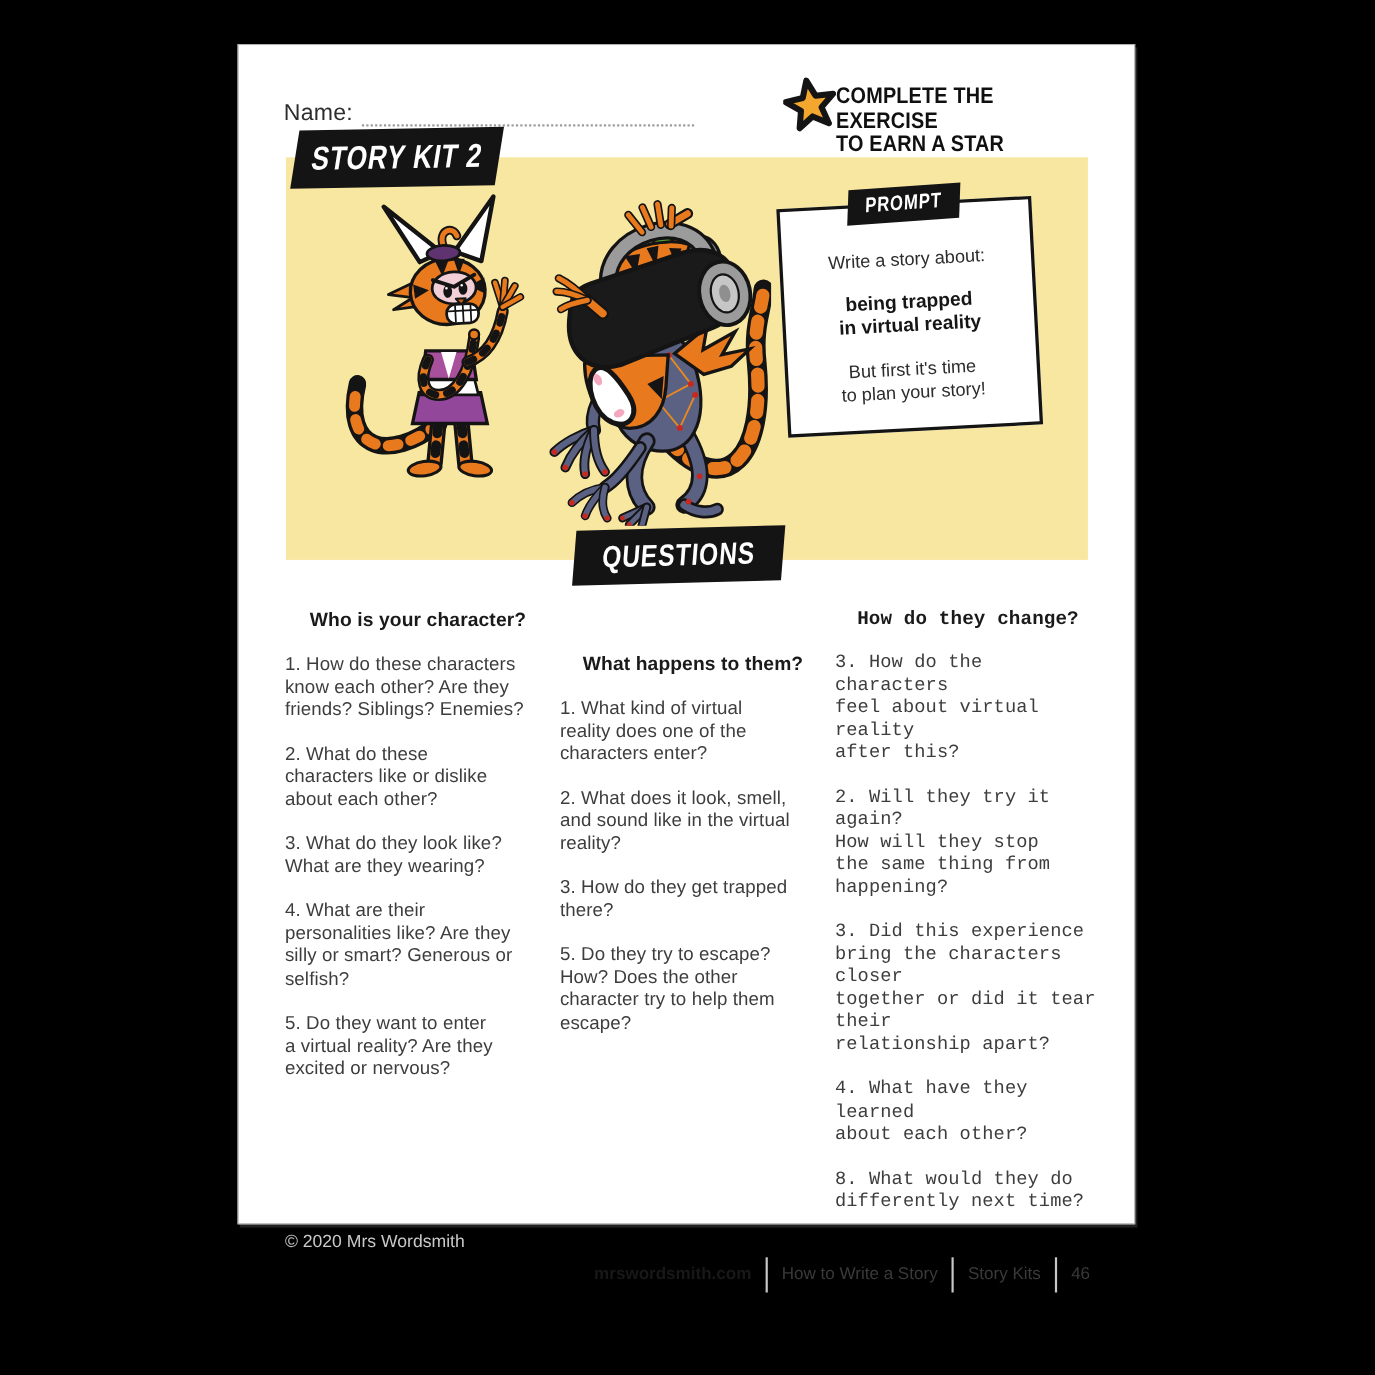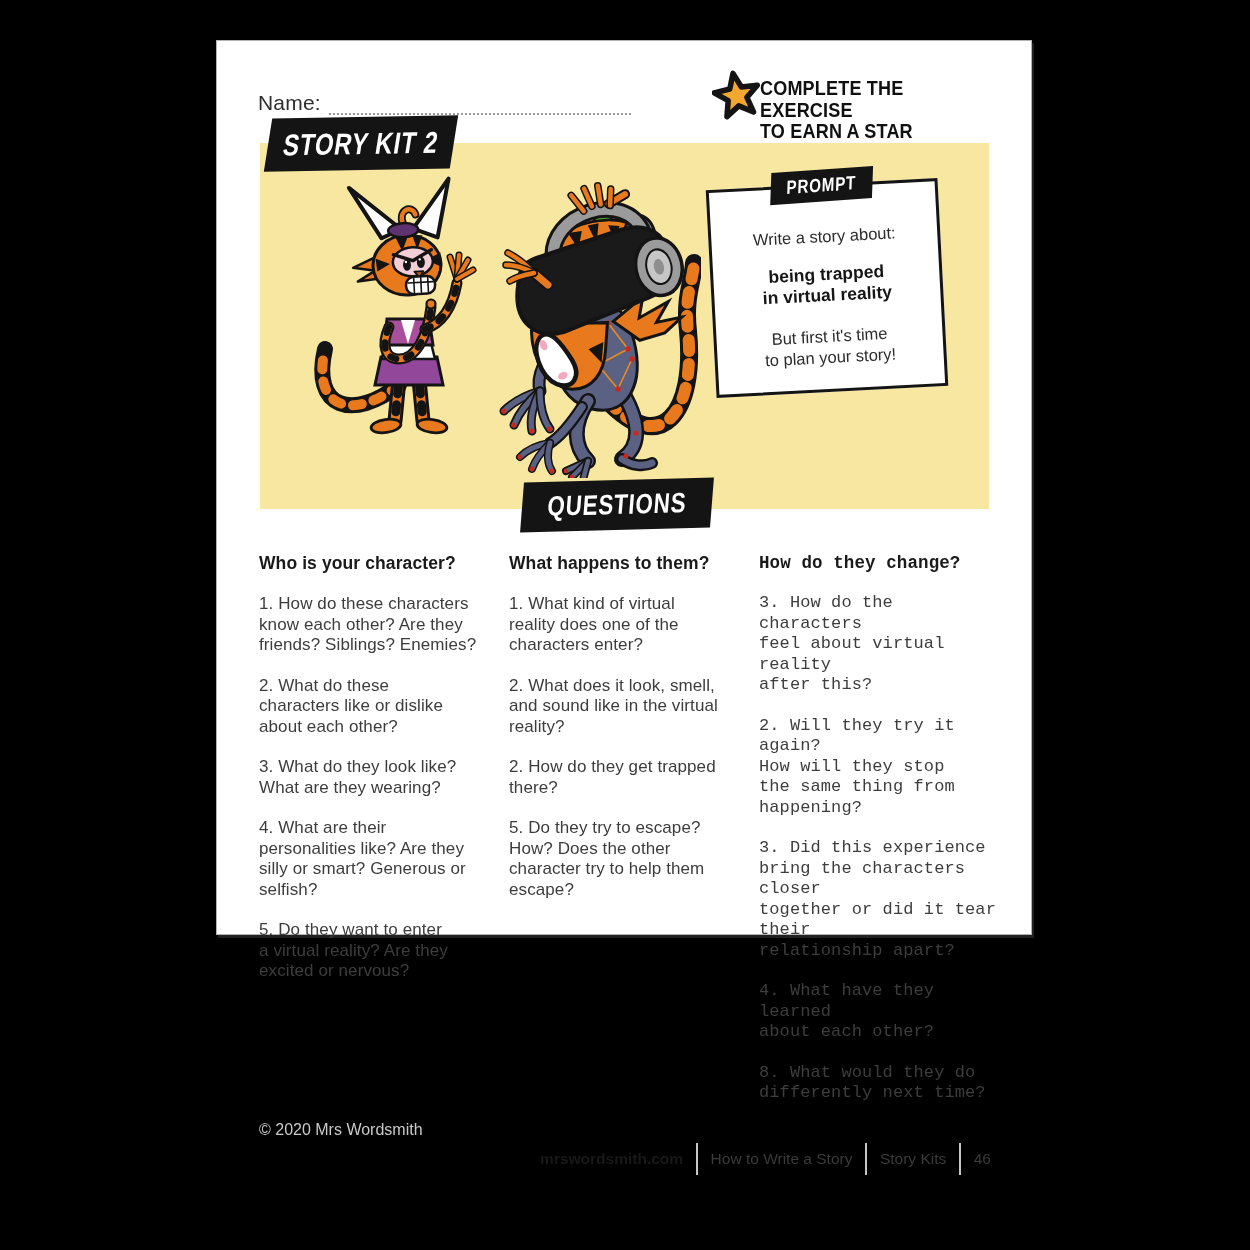--- a/index.html
+++ b/index.html
@@ -6,21 +6,21 @@
     --stage-bg:#000000; --page-bg:#ffffff; --panel-yellow:#F8E7A0;
     --banner-black:#141414; --star-orange:#F3A72E; --text-dark:#3D3D3D;
     --text-black:#1A1A1A; --footer-gray:#C9C9C9; --tiger-orange:#E8791D;
     --suit-slate:#5A6183; --headphone-gray:#9B9B9B; --purple:#93479B;
     --red-dot:#C9281F; --green-ear:#57A02E;
   }
   *{margin:0;padding:0;box-sizing:border-box;}
   html,body{width:1250px;height:1250px;}
   body{background:var(--stage-bg);font-family:"Liberation Sans",sans-serif;position:relative;overflow:hidden;}
   .stage{position:absolute;inset:0;background:var(--stage-bg);}
-  .page{position:absolute;left:216px;top:40px;width:816px;height:895px;background:var(--page-bg);
+  .page{position:absolute;left:216px;top:40px;width:816px;height:1073px;background:var(--page-bg);
         border:1px solid #b3b3b3;box-shadow:2px 3px 0 rgba(60,60,60,.55);}
   
   .name-row{position:absolute;left:41px;top:50px;display:flex;align-items:flex-end;}
   .name-label{font-size:21px;color:#2e2e2e;letter-spacing:.2px;}
   .name-line{width:302px;height:22px;margin-left:8px;border-bottom:2px dotted #9a9a9a;}
   
   .star-wrap{position:absolute;left:495px;top:28px;width:50px;height:54px;}
   .earn{position:absolute;left:543px;top:36px;font-weight:900;color:#101010;
         font-size:20.5px;line-height:21.5px;letter-spacing:.2px;transform:scaleX(.88);transform-origin:left top;white-space:pre-line;}
   
@@ -34,22 +34,22 @@
   
   .prompt-card{position:absolute;left:494px;top:143px;width:232px;height:208px;background:#fff;
                border:3px solid var(--banner-black);transform:rotate(-3deg);z-index:2;text-align:center;}
   .prompt-banner{position:absolute;left:50%;top:0;transform:translate(-50%,-55%) rotate(-1deg) skewX(-6deg);
                  width:102px;height:32px;font-size:19px;}
   .prompt-intro{margin-top:40px;font-size:16.5px;color:#2c2c2c;}
   .prompt-topic{margin-top:18px;font-size:17.5px;line-height:21px;font-weight:bold;color:#161616;white-space:pre-line;}
   .prompt-outro{margin-top:20px;font-size:16.5px;line-height:21px;color:#2c2c2c;white-space:pre-line;}
   
   .col{position:absolute;top:512px;width:242px;}
-  .col-1{left:42px;} .col-2{left:292px;} .col-3{left:542px;font-family:Liberation Mono, monospace;}
-  .q-header{font-size:17.5px;font-weight:bold;color:var(--text-black);margin-bottom:20px;letter-spacing:.1px;}
+  .col-1{left:42px;} .col-2{left:292px;margin-top:40px;} .col-3{left:542px;font-family:Liberation Mono, monospace;}
+  .q-header{font-size:17.5px;font-weight:bold;color:var(--text-black);margin-bottom:20px;letter-spacing:.1px;text-align:center;}
   .q-item{font-size:17px;line-height:20.5px;color:var(--text-dark);margin-bottom:20px;white-space:pre-line;letter-spacing:.1px;}
   
   .footer-copy{position:absolute;left:42px;top:1080px;font-size:16px;color:var(--footer-gray);}
   .footer-right{position:absolute;right:40px;top:1098px;display:flex;align-items:center;gap:13px;font-size:15.5px;color:#3a3a3a;height:40px;}
   .footer-site{font-weight:bold;color:#181818;}
   .fsep{width:1.5px;height:32px;background:#c6c6c6;}
   svg .ln{stroke-linecap:round;stroke-linejoin:round;fill:none;}
 </style>
 </head>
 <body>
@@ -289,21 +289,21 @@
 excited or nervous?</p>
     </div>
     <div class="col col-2">
       <h3 class="q-header">What happens to them?</h3>
       <p class="q-item">1. What kind of virtual
 reality does one of the
 characters enter?</p>
       <p class="q-item">2. What does it look, smell,
 and sound like in the virtual
 reality?</p>
-      <p class="q-item">2. How do they get trapped
+      <p class="q-item">3. How do they get trapped
 there?</p>
       <p class="q-item">5. Do they try to escape?
 How? Does the other
 character try to help them
 escape?</p>
     </div>
     <div class="col col-3">
       <h3 class="q-header">How do they change?</h3>
       <p class="q-item">3. How do the characters
 feel about virtual reality

